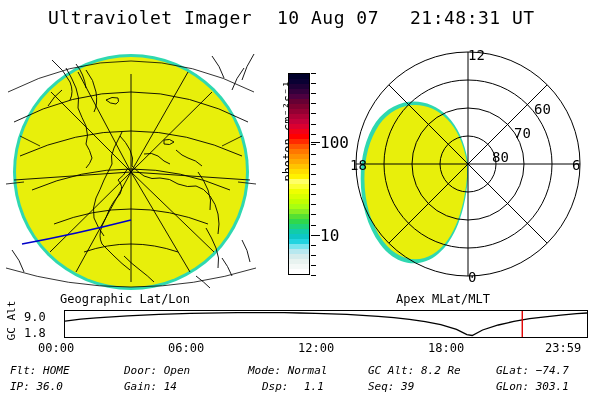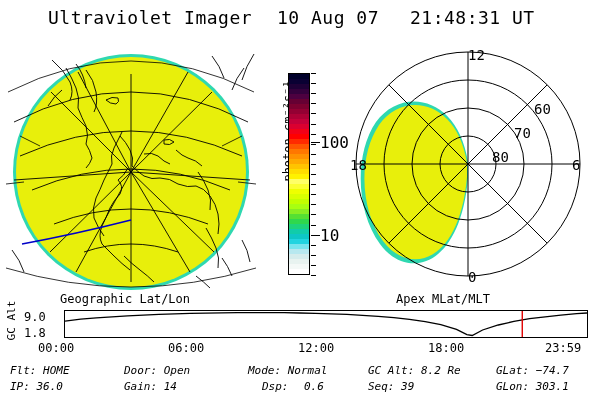--- a/index.html
+++ b/index.html
@@ -296,16 +296,16 @@
     <span style="left: 10px;">Flt: HOME</span>
     <span style="left: 124px;">Door: Open</span>
     <span style="left: 248px;">Mode: Normal</span>
     <span style="left: 368px;">GC Alt: 8.2 Re</span>
     <span style="left: 496px;">GLat: −74.7</span>
   </div>
 <div class="status" id="status-2">
     <span style="left: 10px;">IP: 36.0</span>
     <span style="left: 124px;">Gain: 14</span>
     <span style="left: 248px; margin-left: 14px;">Dsp:</span>
-    <span style="left: 304px;">0.6</span>
+    <span style="left: 304px;">1.1</span>
     <span style="left: 368px;">Seq: 39</span>
     <span style="left: 496px;">GLon: 303.1</span>
   </div>
 
 </body></html>

